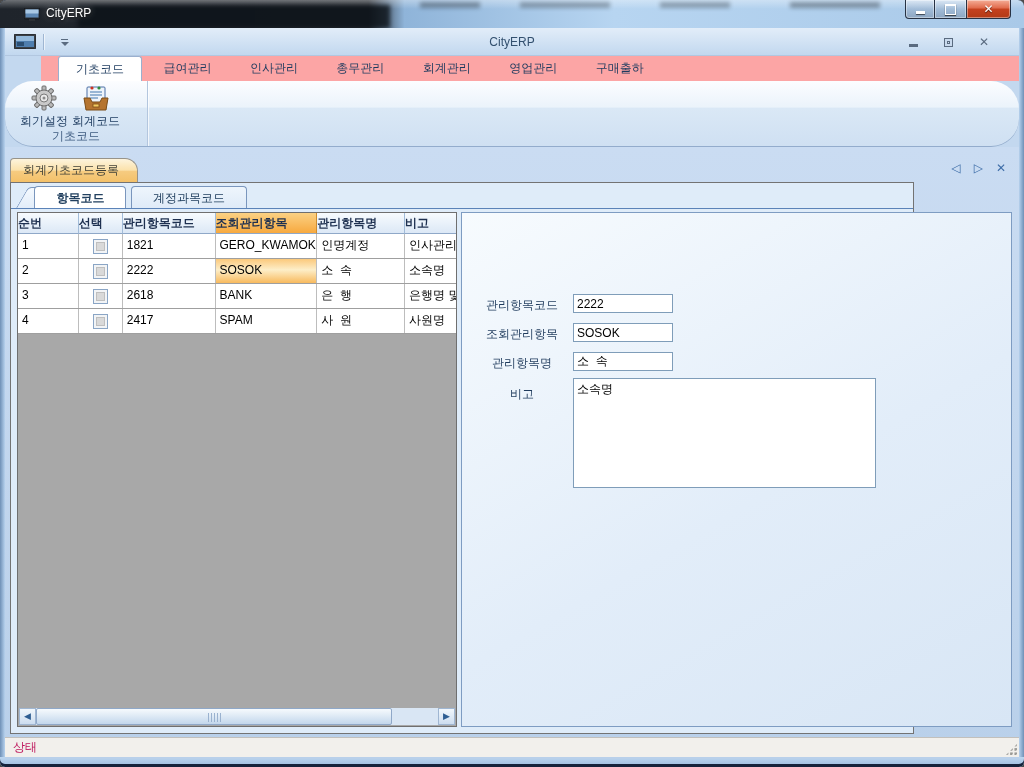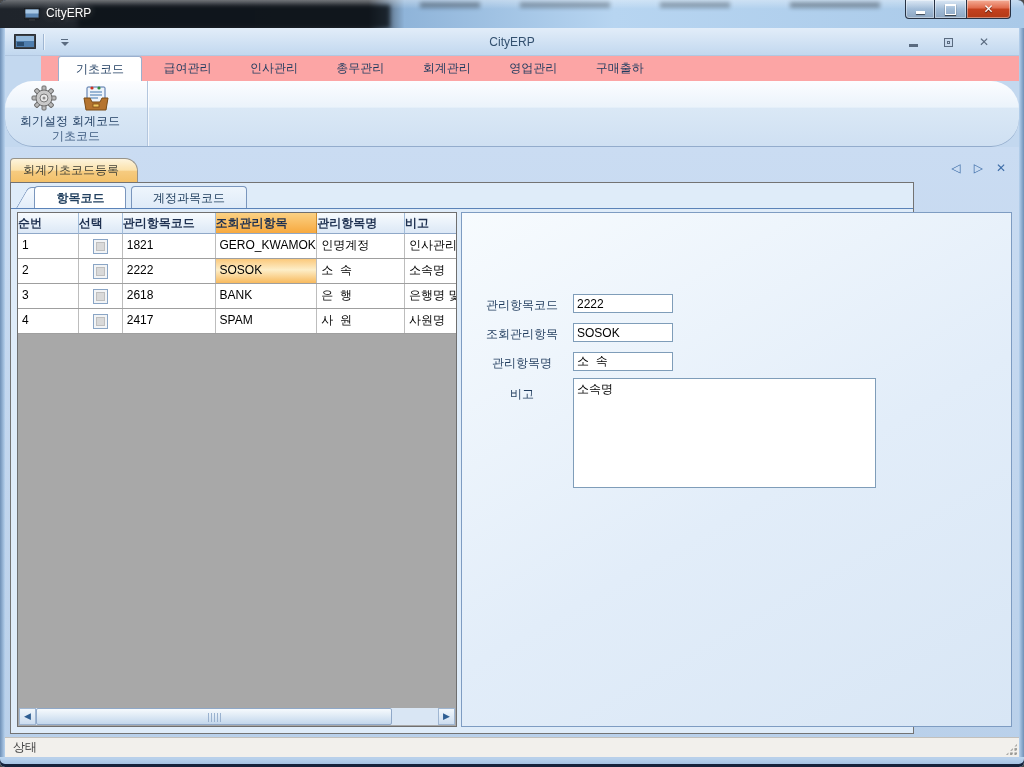--- a/index.html
+++ b/index.html
@@ -106,21 +106,21 @@
     background:linear-gradient(150deg,#f7fbfe,#e2edf9 55%,#d8e6f5);}
   .flabel{position:absolute;left:10px;width:100px;font-size:12px;color:#1e3a5c;text-align:center;}
   .fl0{top:84px;}.fl1{top:113px;}.fl2{top:142px;}.fl3{top:173px;}
   .finput{position:absolute;left:111px;width:100px;height:19px;border:1px solid #7f9db9;font-size:12px;padding:0 3px;
     box-sizing:border-box;background:#fff;font-family:inherit;}
   .fi0{top:81px;}.fi1{top:110px;}.fi2{top:139px;}
   .ftext{position:absolute;left:111px;top:165px;width:303px;height:110px;border:1px solid #7f9db9;font-size:12px;
     padding:2px 3px;box-sizing:border-box;background:#fff;resize:none;font-family:inherit;}
   
   .status{position:absolute;top:737px;left:5px;right:5px;height:20px;background:#f2f0ec;border-top:1px solid #c2c0bc;
-    font-size:12px;color:#404040;line-height:19px;padding-left:8px;box-sizing:border-box;}
+    font-size:12px;color:#be185d;line-height:19px;padding-left:8px;box-sizing:border-box;}
   .grip2{position:absolute;right:1px;top:5px;width:13px;height:13px;
     background-image:radial-gradient(circle at 2px 2px,#9a9a96 1.3px,transparent 1.5px);background-size:4.3px 4.3px;
     clip-path:polygon(100% 0,100% 100%,0 100%);}
 </style>
 </head>
 <body>
 
 <div id="win">
 
   <div class="tb-outer">

